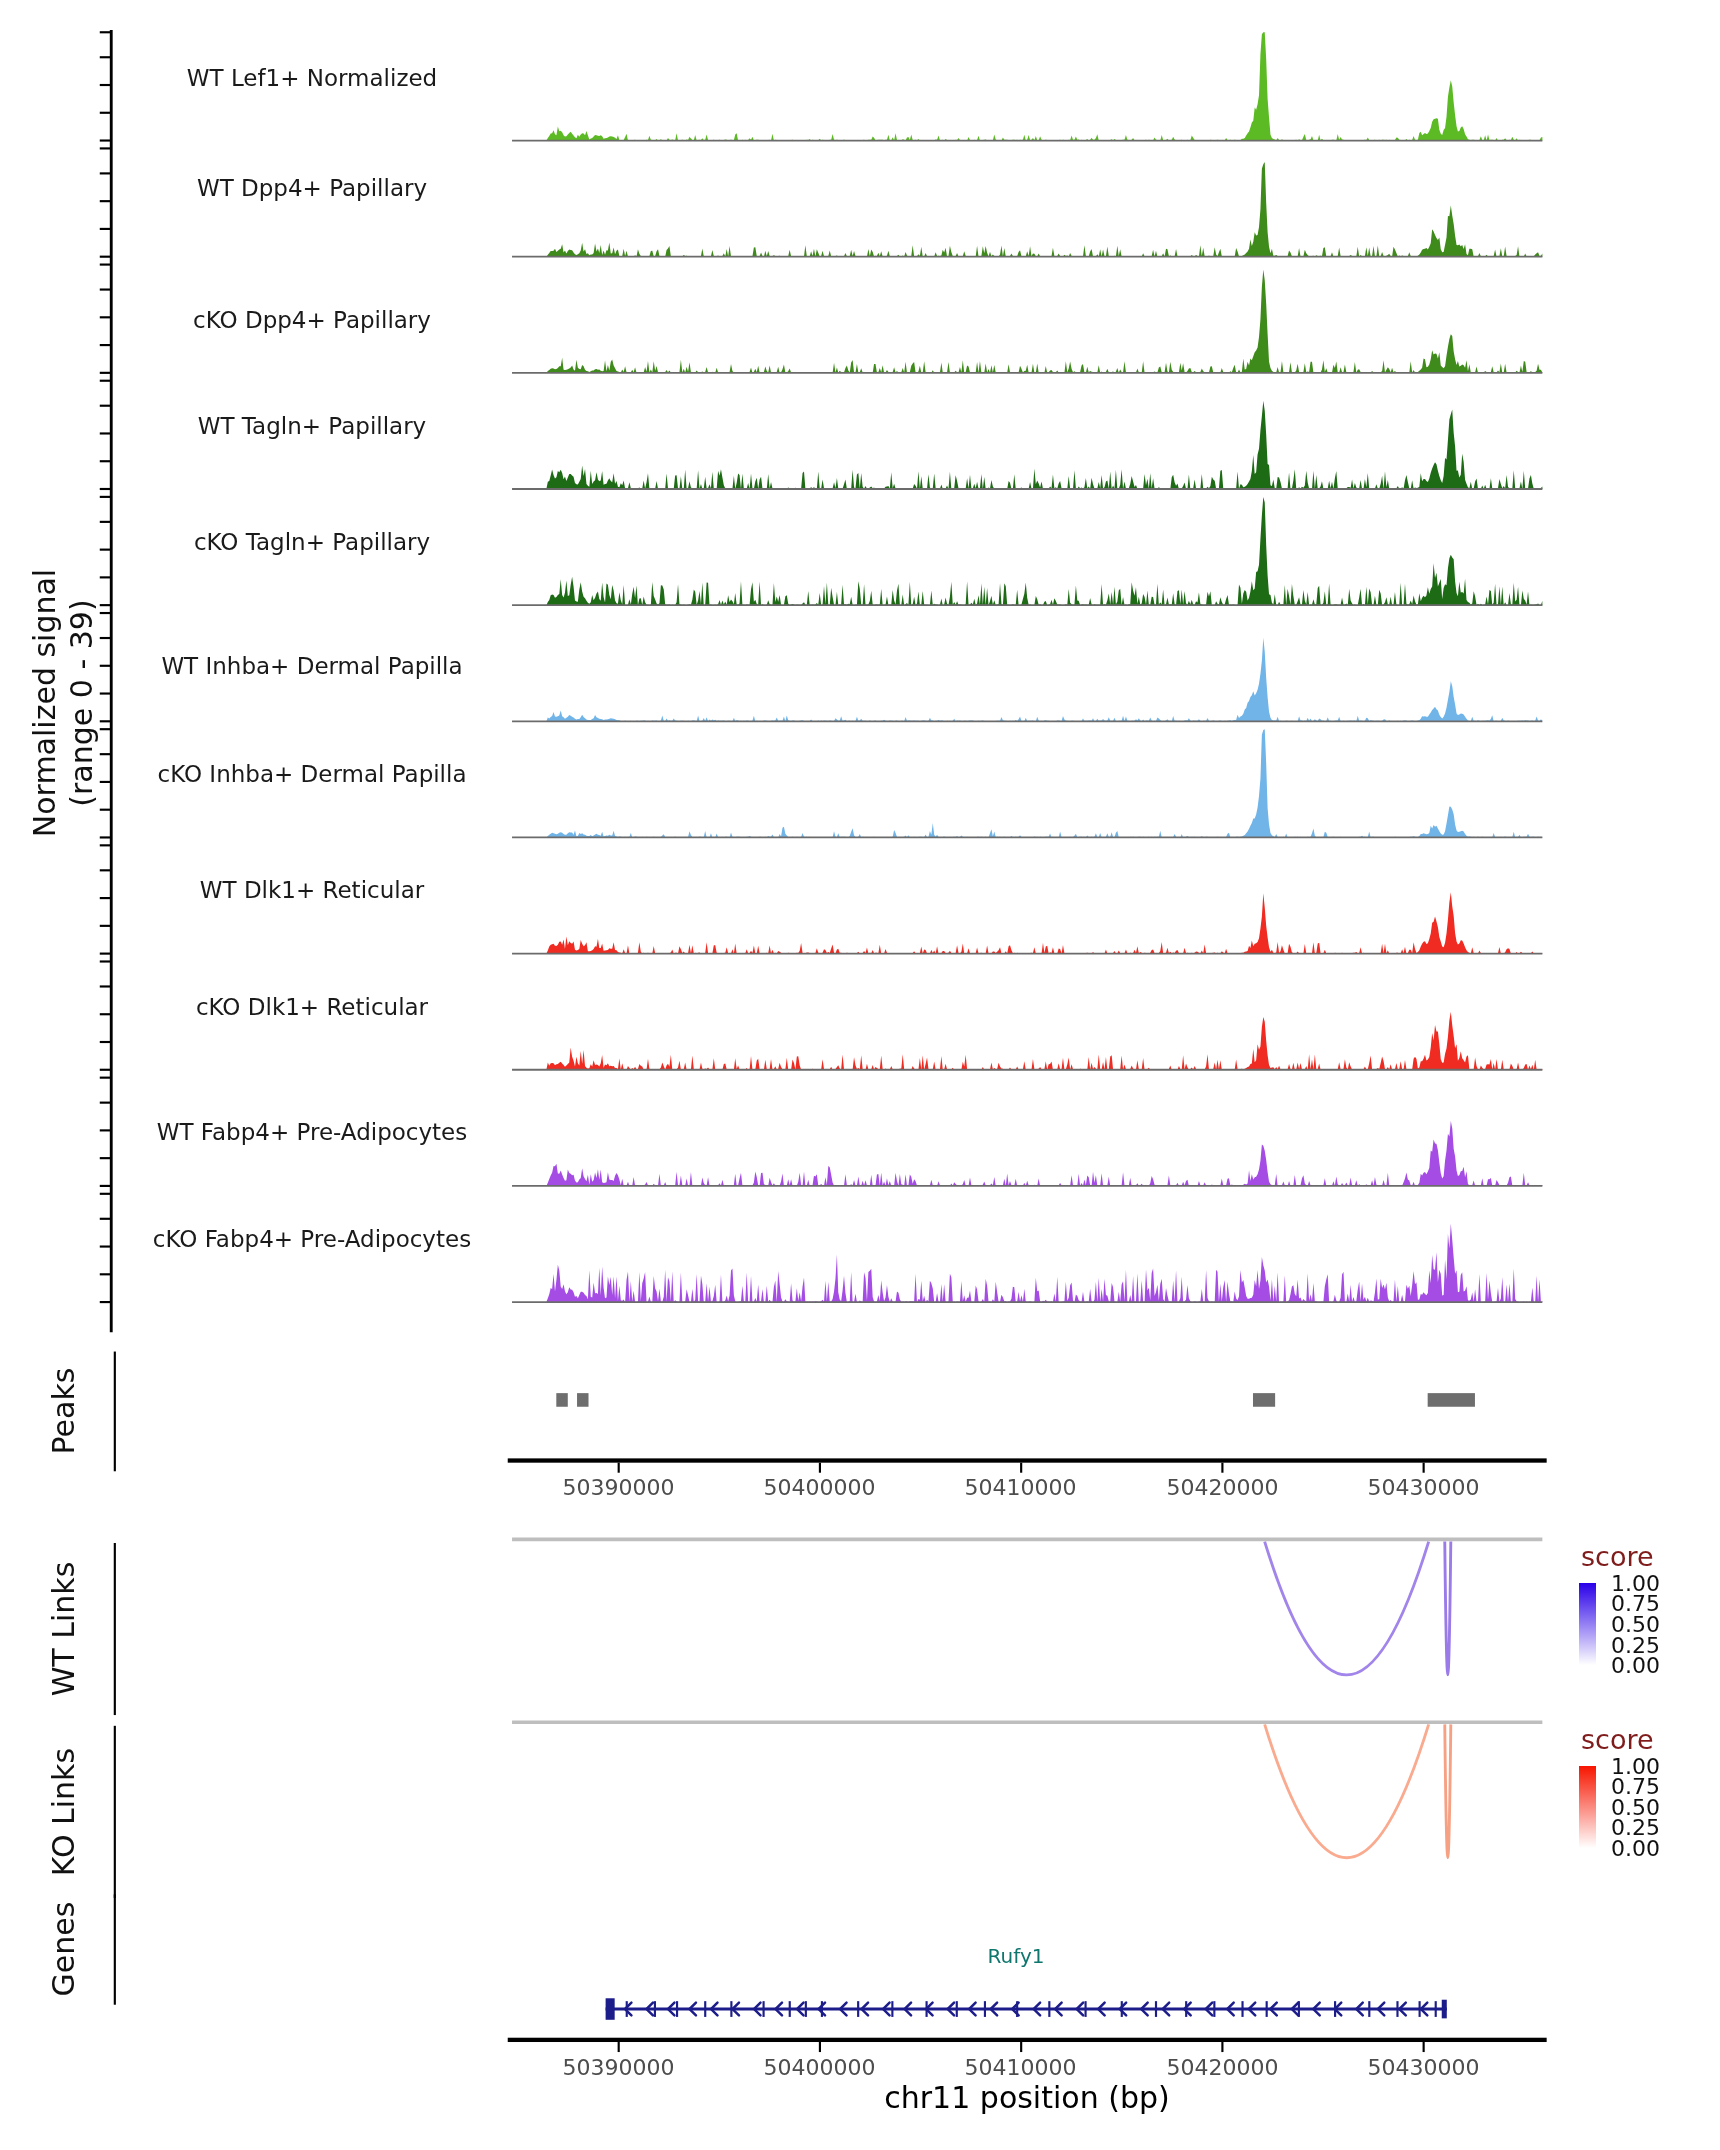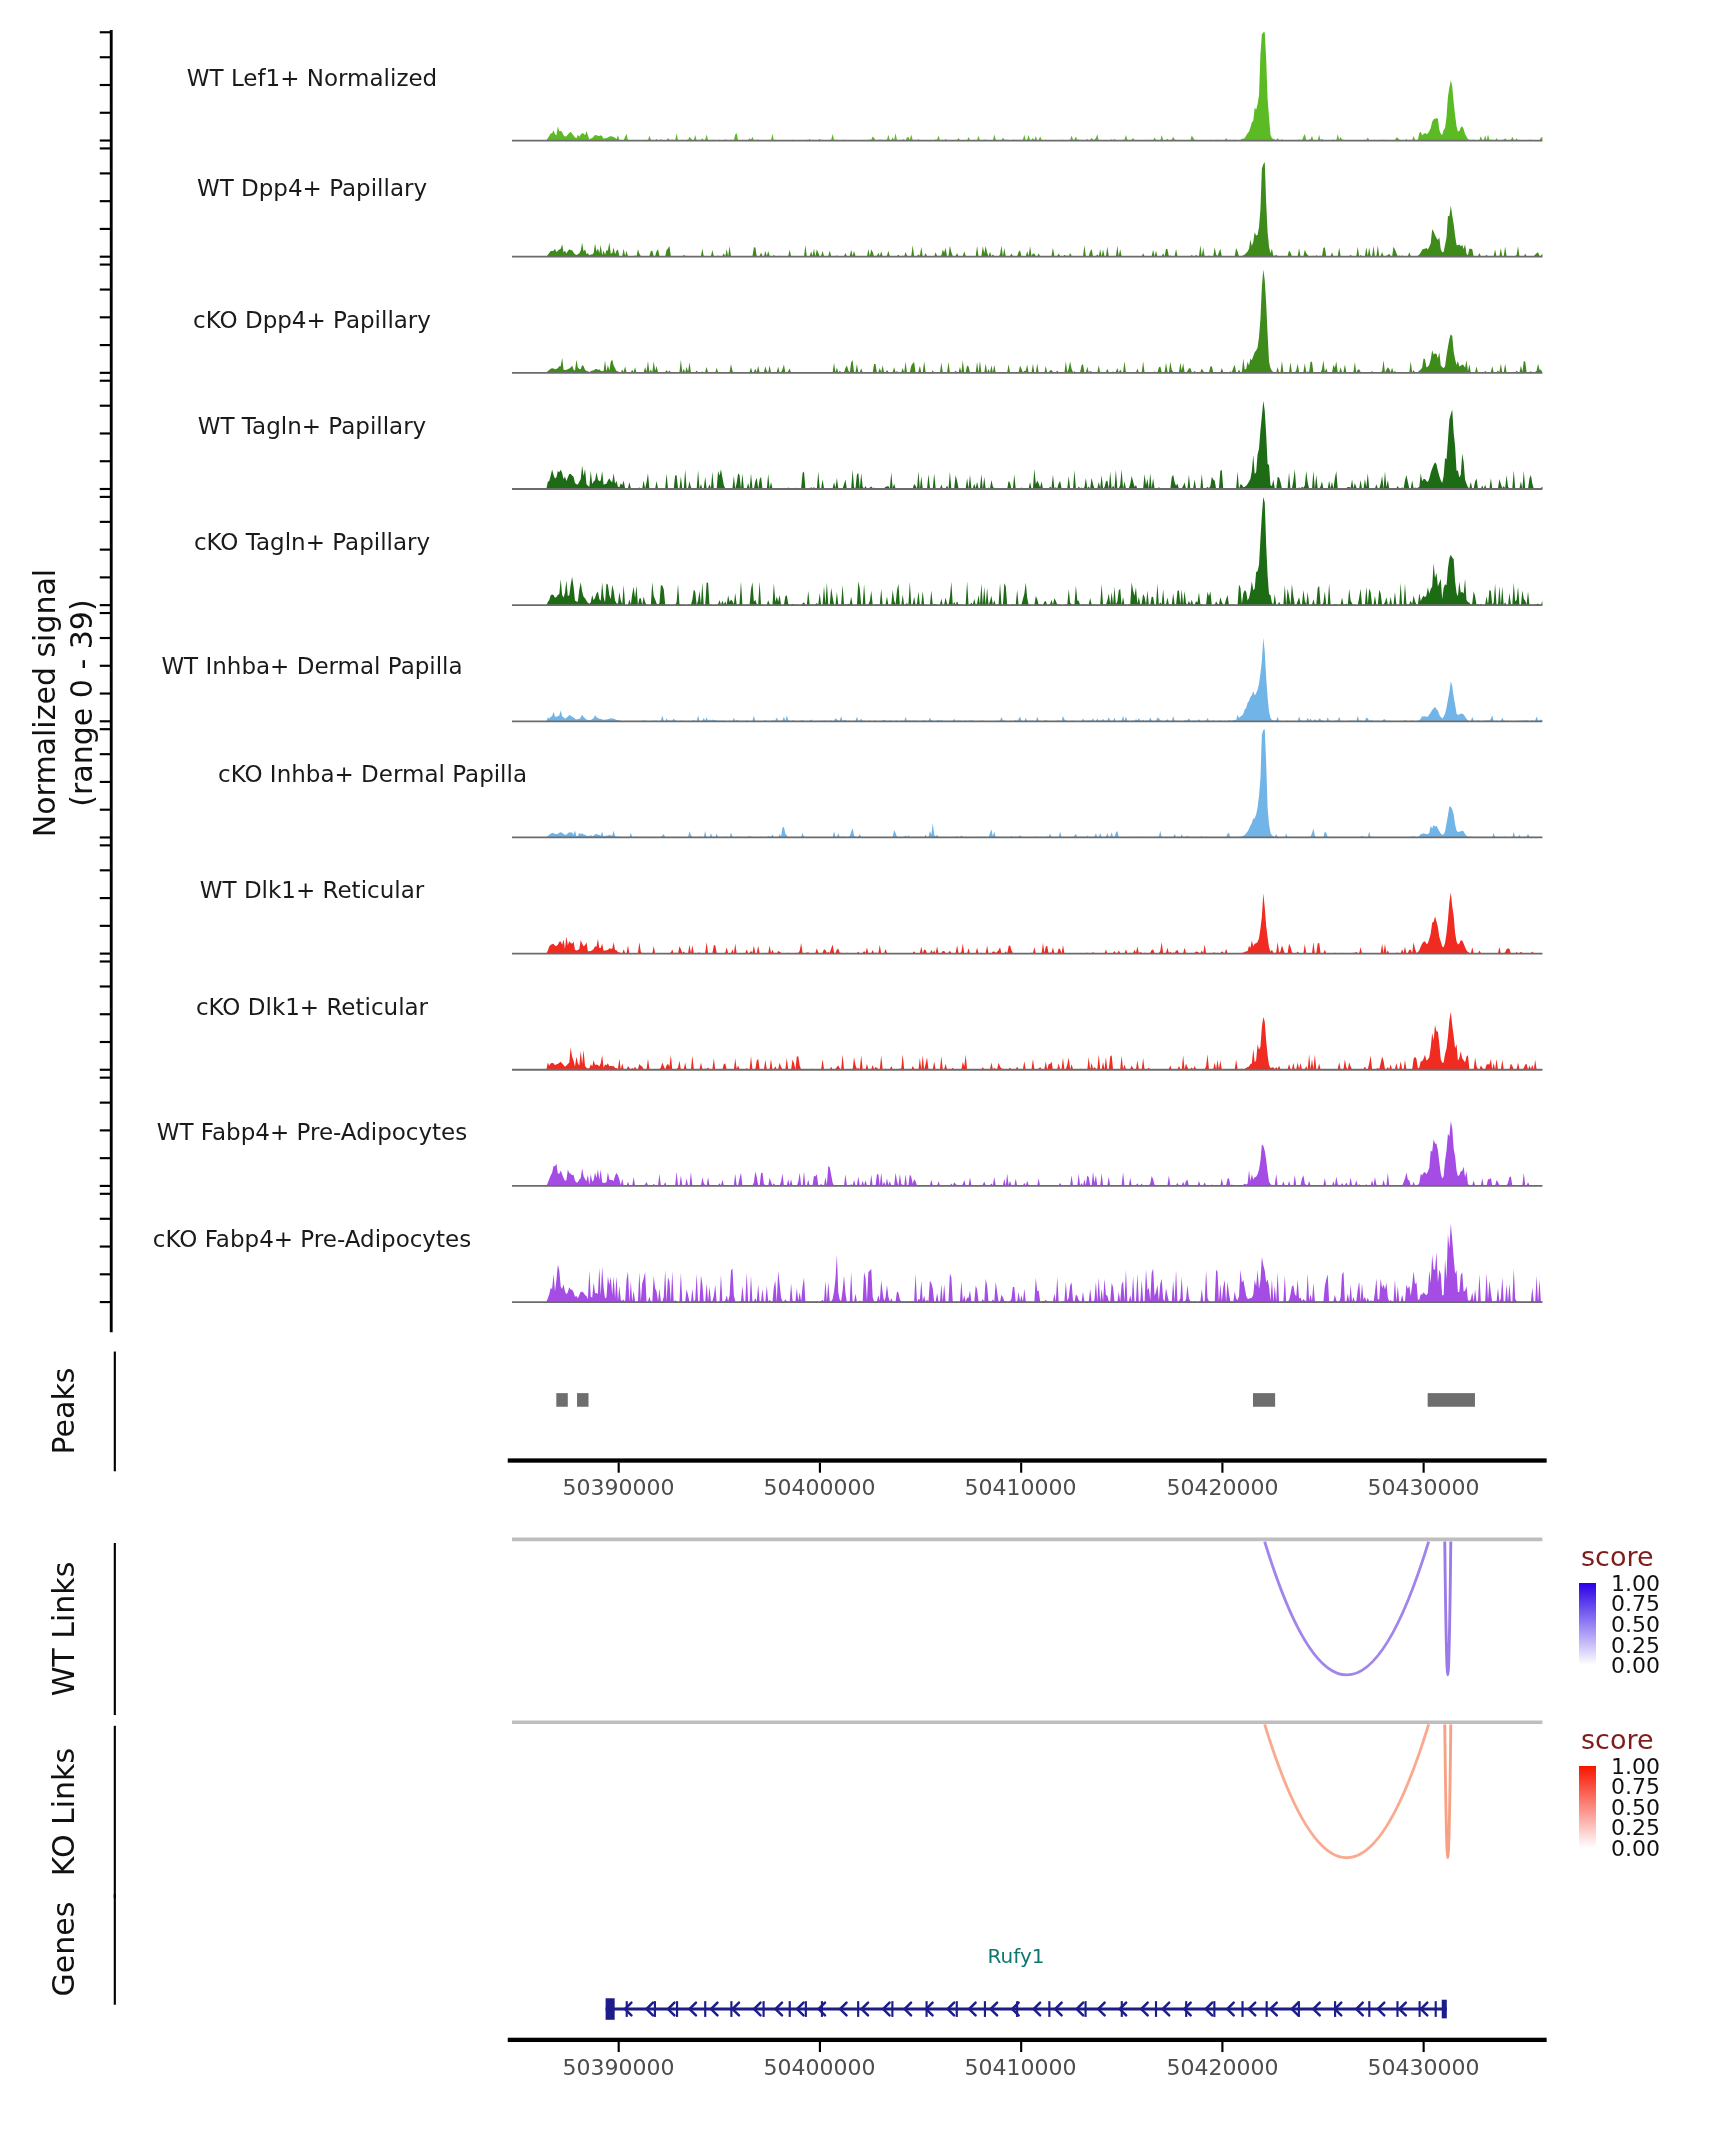--- a/index.html
+++ b/index.html
@@ -237,29 +237,30 @@
   <div id="ko-legend-nums">
       <div class="legend-num" style="left: 1611px; top: 1754px;">1.00</div>
       <div class="legend-num" style="left: 1611px; top: 1774px;">0.75</div>
       <div class="legend-num" style="left: 1611px; top: 1795px;">0.50</div>
       <div class="legend-num" style="left: 1611px; top: 1815px;">0.25</div>
       <div class="legend-num" style="left: 1611px; top: 1836px;">0.00</div>
     </div>
 
   <div class="gene-name" style="left:930px;top:1944px;">Rufy1</div>
 
+  <div class="xaxis-title" style="left:740px;top:2080px;">chr11 position (bp)</div>
 
   <div id="track-labels">
       <div class="track-label" style="top: 65px;">WT Lef1+ Normalized</div>
       <div class="track-label" style="top: 175px; text-align: center;">WT Dpp4+ Papillary</div>
       <div class="track-label" style="top: 307px;">cKO Dpp4+ Papillary</div>
       <div class="track-label" style="top: 413px;">WT Tagln+ Papillary</div>
       <div class="track-label" style="top: 529px;">cKO Tagln+ Papillary</div>
       <div class="track-label" style="top: 653px;">WT Inhba+ Dermal Papilla</div>
-      <div class="track-label" style="top: 761px; text-align: right;">cKO Inhba+ Dermal Papilla</div>
+      <div class="track-label" style="top: 761px;">cKO Inhba+ Dermal Papilla</div>
       <div class="track-label" style="top: 877px;">WT Dlk1+ Reticular</div>
       <div class="track-label" style="top: 994px;">cKO Dlk1+ Reticular</div>
       <div class="track-label" style="top: 1110px; margin-top: 9px;">WT Fabp4+ Pre-Adipocytes</div>
       <div class="track-label" style="top: 1226px;">cKO Fabp4+ Pre-Adipocytes</div>
     </div>
   <div id="xticks-1">
       <div class="xtick" style="left: 511px; top: 1475px;">50390000</div>
       <div class="xtick" style="left: 712px; top: 1475px;">50400000</div>
       <div class="xtick" style="left: 913px; top: 1475px;">50410000</div>
       <div class="xtick" style="left: 1115px; top: 1475px;">50420000</div>

